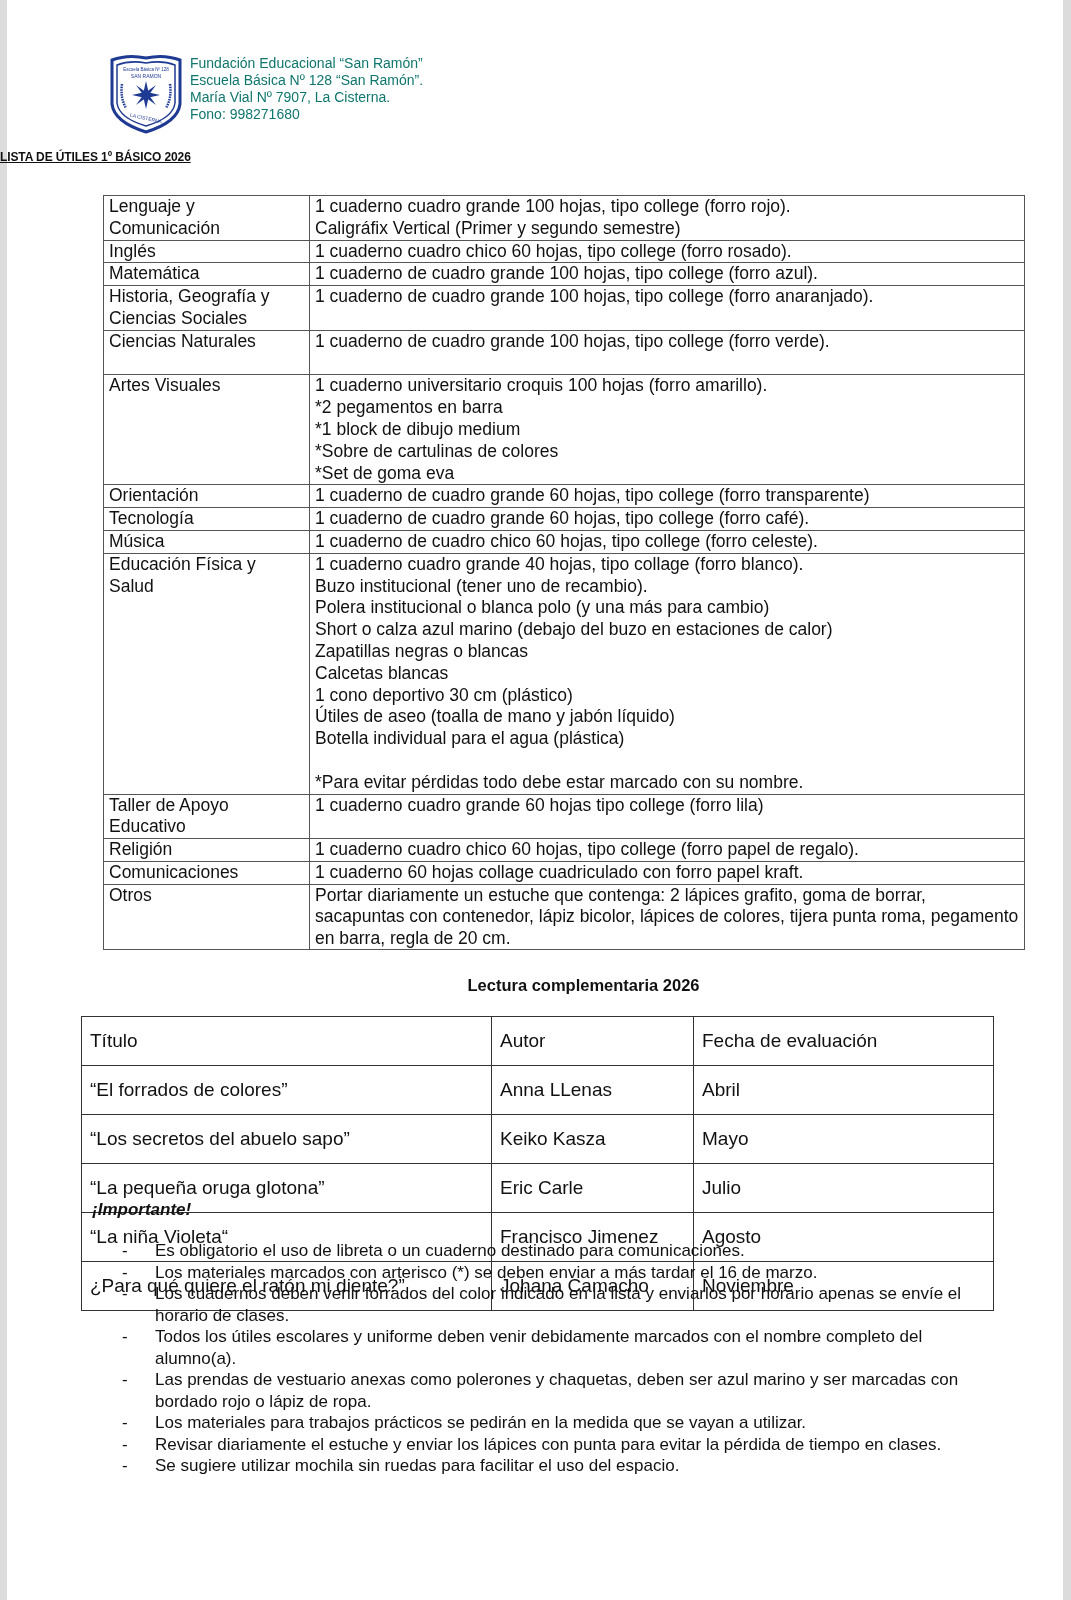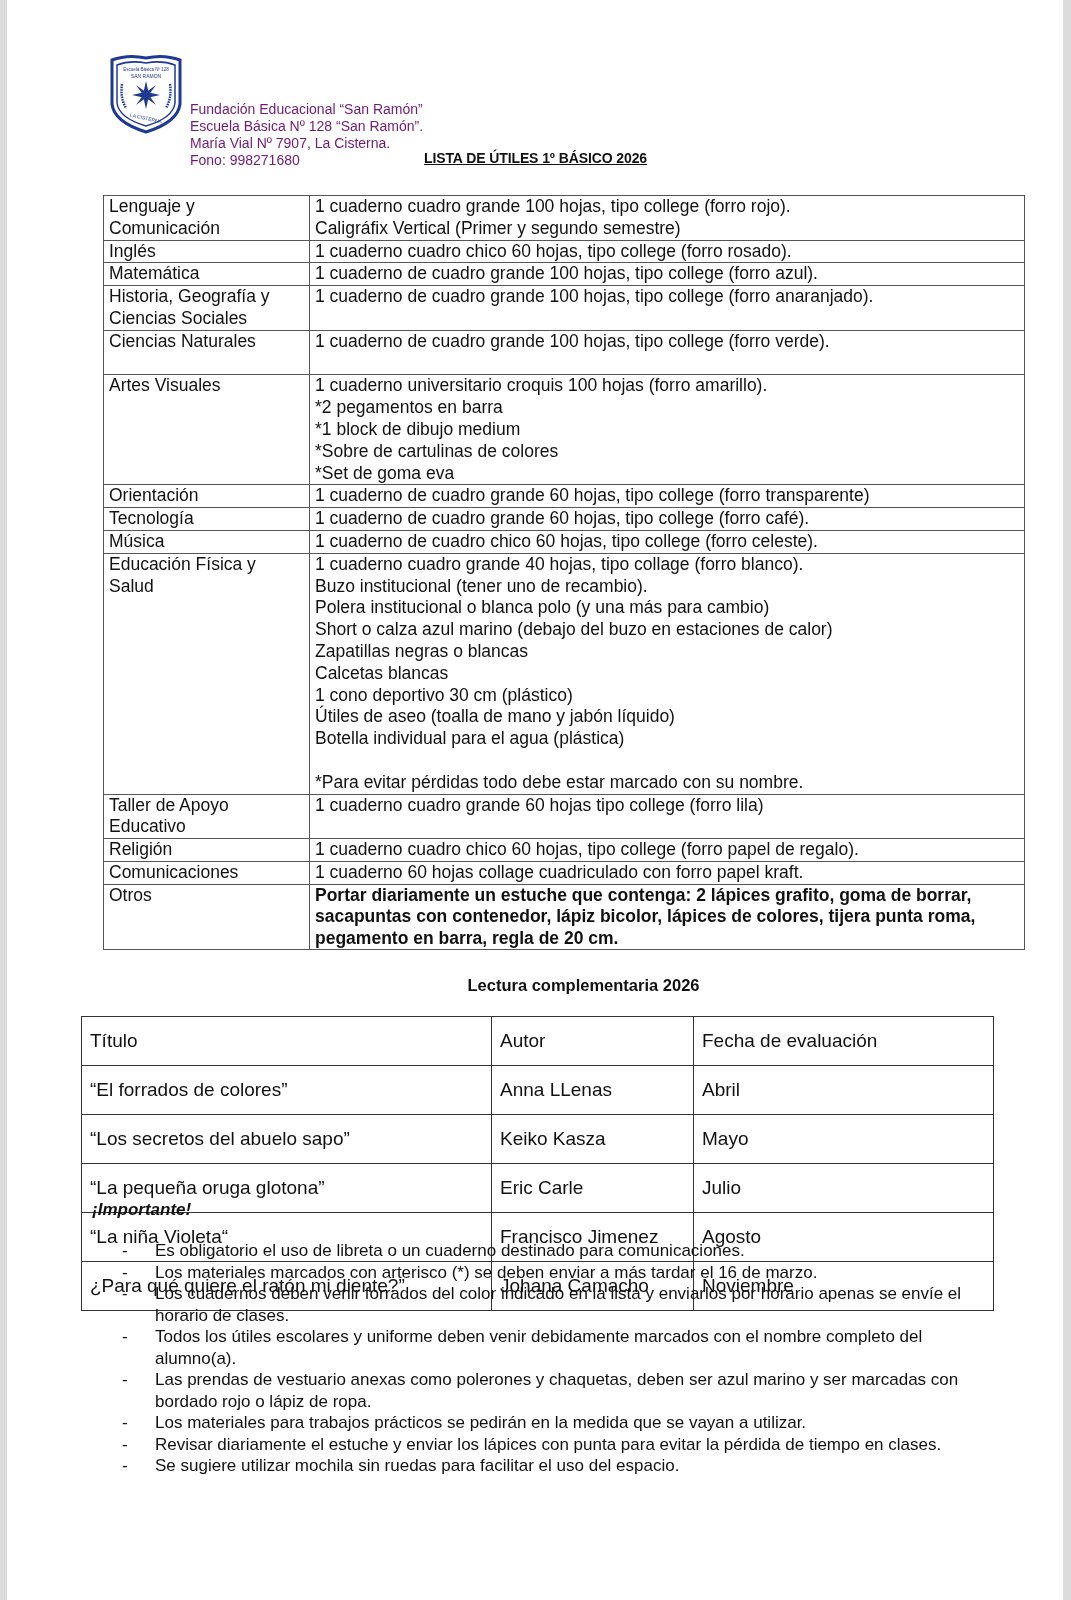--- a/index.html
+++ b/index.html
@@ -7,34 +7,34 @@
       width: 1071px; height: 1600px; position: relative; overflow: hidden;
       background: #ffffff;
       font-family: "Liberation Sans", sans-serif;
       color: #111111;
     }
     .edge-left { position: absolute; left: 0; top: 0; width: 7px; height: 1600px; background: #dcdcdc; }
     .edge-right { position: absolute; right: 0; top: 0; width: 8px; height: 1600px; background: #dcdcdc; }
 
     .letterhead { position: absolute; left: 108px; top: 52px; display: flex; align-items: flex-start; }
     .logo { width: 76px; height: 82px; margin-right: 6px; }
-    .lh-lines { font-size: 14px; line-height: 17px; color: #701a75; padding-top: 3px; margin-top: 46px; }
+    .lh-lines { font-size: 14px; line-height: 17px; color: #0f766e; padding-top: 3px; }
 
     .doc-title {
-      position: absolute; left: 0; width: 1071px; top: 150px; text-align: center;
-      font-size: 14px; font-weight: bold; text-decoration: underline; letter-spacing: -0.1px;
+      position: absolute; left: 0; width: 1071px; top: 150px; 
+      font-size: 12px; font-weight: bold; text-decoration: underline; letter-spacing: -0.1px;
     }
 
     table { border-collapse: collapse; position: absolute; }
     td, th { border: 1.5px solid #555; vertical-align: top; padding: 0 5px; font-size: 17.5px; line-height: 21.8px; font-weight: normal; text-align: left; }
 
     .supplies { left: 103px; top: 195px; width: 922px; }
     .supplies td.subj { width: 195px; }
     .supplies td.items div { white-space: nowrap; }
-    .supplies td.items.bold { font-weight: bold; line-height: 21.6px; margin-top: 32px; }
+    .supplies td.items.bold { font-weight: normal; line-height: 21.6px; margin-top: 32px; }
     .supplies td.items.bold div { white-space: normal; }
     .spacer { height: 21.8px; }
 
     .reading-title {
       position: absolute; left: 0; width: 1071px; top: 976px; text-align: center;
       font-size: 16.5px; font-weight: bold; margin-left: 48px;
     }
     .reading { left: 81px; top: 1016px; width: 913px; }
     .reading td, .reading th { border: 1.8px solid #333; line-height: 24px; padding: 12px 8px; font-size: 19px; }
     .reading .c1 { width: 393px; }

